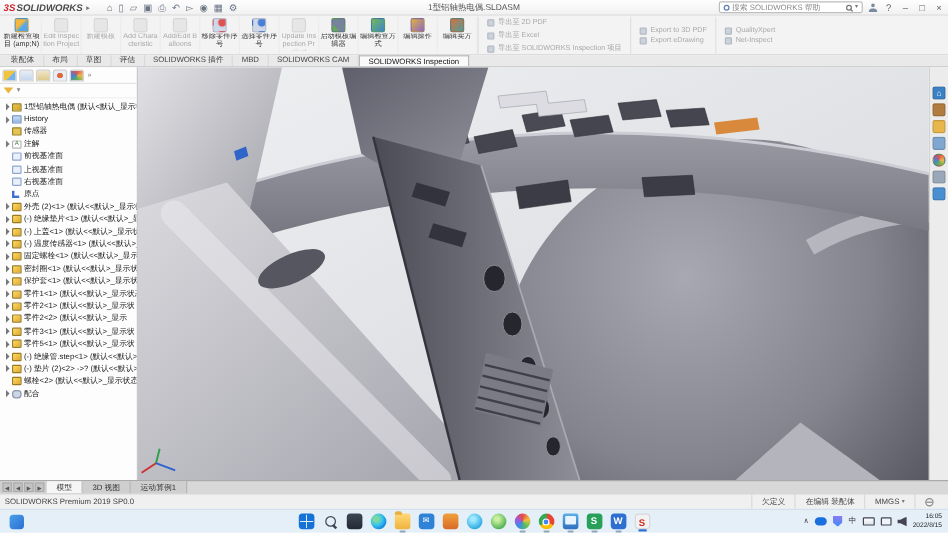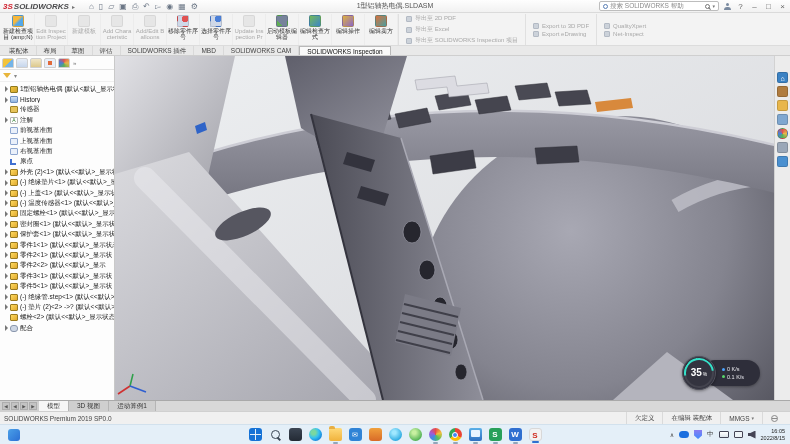--- a/index.html
+++ b/index.html
@@ -645,38 +645,20 @@
         <polygon points="498,344 552,296 618,344" fill="#b4b4bd"></polygon>
         <polygon points="80,70 90,66 92,74 82,78" fill="#2f64c8"></polygon>
       </svg>
 
       <svg class="triad" width="34" height="26" viewBox="0 0 34 26">
         <line x1="14" y1="14" x2="2" y2="22" stroke="#d03030" stroke-width="1.6"></line>
         <line x1="14" y1="14" x2="17" y2="2" stroke="#2fa04a" stroke-width="1.6"></line>
         <line x1="14" y1="14" x2="30" y2="20" stroke="#2f5fd0" stroke-width="1.6"></line>
       </svg>
 
-      <div class="netwidget">
-        <div class="nw-pill">
-
-            <div class="nw-row">
-              <span class="dot dot-blue"></span>
-              <span>0 K/s</span>
-            </div>
-
-            <div class="nw-row">
-              <span class="dot dot-green"></span>
-              <span>0.1 K/s</span>
-            </div>
-          </div>
-        <div class="nw-circle">
-          <b>35</b>
-          <small>%</small>
-        </div>
-      </div>
     </div>
 
     <div class="taskpane">
       <span class="tp-icon tp-home">⌂</span>
       <span class="tp-icon tp-lib"></span>
       <span class="tp-icon tp-exp"></span>
       <span class="tp-icon tp-view"></span>
       <span class="tp-icon tp-app"></span>
       <span class="tp-icon tp-prop"></span>
       <span class="tp-icon tp-forum"></span>

